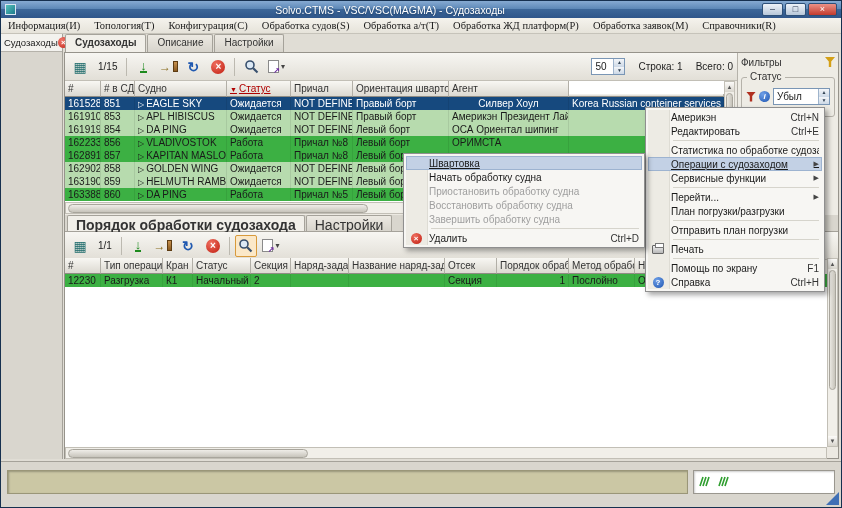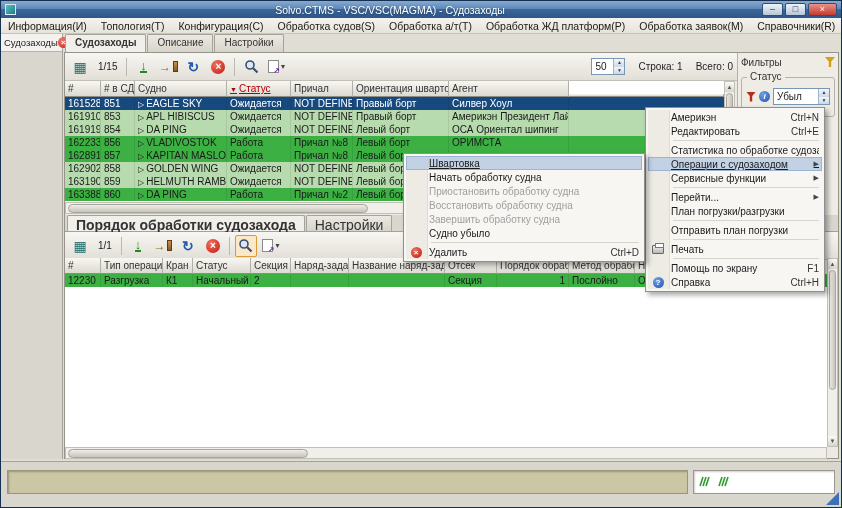--- a/index.html
+++ b/index.html
@@ -146,21 +146,21 @@
 
   <div class="titlebar">
     <span class="title-icon"></span>
     <span class="title-text">Solvo.CTMS - VSC/VSC(MAGMA) - Судозаходы</span>
     <span class="winbtn">–</span>
     <span class="winbtn">□</span>
     <span class="winbtn close">×</span>
   </div>
 
   <div class="menubar">
-    <div class="menu-items" style="display:flex;">
+    <div class="menu-items" style="display:flex;font-family:Liberation Serif, serif;">
         <div class="menubar-item">Информация(И)</div>
         <div class="menubar-item">Топология(Т)</div>
         <div class="menubar-item">Конфигурация(С)</div>
         <div class="menubar-item">Обработка судов(S)</div>
         <div class="menubar-item">Обработка а/т(Т)</div>
         <div class="menubar-item">Обработка ЖД платформ(Р)</div>
         <div class="menubar-item">Обработка заявок(М)</div>
         <div class="menubar-item">Справочники(R)</div>
       </div>
 
@@ -236,21 +236,22 @@
           <div class="tcell hcell" style="width: 120px;"><span>Агент</span></div>
           <div class="tcell hcell" style="width: 155px; margin-top: 13px;"><span>Линия</span></div>
         </div>
         <div class="trow selected">
           <div class="tcell" style="width: 36px;"><span>161528</span></div>
           <div class="tcell" style="width: 34px;"><span>851</span></div>
           <div class="tcell" style="width: 92px;"><span class="expand">▷</span><span>EAGLE SKY</span></div>
           <div class="tcell" style="width: 64px;"><span>Ожидается</span></div>
           <div class="tcell" style="width: 62px;"><span>NOT DEFINED</span></div>
           <div class="tcell" style="width: 96px;"><span>Правый борт</span></div>
-          <div class="tcell" style="width: 120px;"><span>Силвер Хоул</span></div>
+          <div class="tcell" style="width: 120px; text-align: center;"><span>Силвер Хоул</span></div>
+          <div class="tcell" style="width: 155px;"><span>Korea Russian conteiner services</span></div>
         </div>
         <div class="trow waiting">
           <div class="tcell" style="width: 36px;"><span>161910</span></div>
           <div class="tcell" style="width: 34px;"><span>853</span></div>
           <div class="tcell" style="width: 92px;"><span class="expand">▷</span><span>APL HIBISCUS</span></div>
           <div class="tcell" style="width: 64px;"><span>Ожидается</span></div>
           <div class="tcell" style="width: 62px;"><span>NOT DEFINED</span></div>
           <div class="tcell" style="width: 96px;"><span>Правый борт</span></div>
           <div class="tcell" style="width: 120px;"><span>Америкэн Президент Лайн</span></div>
           <div class="tcell" style="width: 155px;"><span></span></div>
@@ -303,21 +304,21 @@
           <div class="tcell" style="width: 62px;"><span>NOT DEFINED</span></div>
           <div class="tcell" style="width: 96px;"><span>Левый борт</span></div>
           <div class="tcell" style="width: 120px;"><span></span></div>
           <div class="tcell" style="width: 155px;"><span></span></div>
         </div>
         <div class="trow working">
           <div class="tcell" style="width: 36px;"><span>163388</span></div>
           <div class="tcell" style="width: 34px;"><span>860</span></div>
           <div class="tcell" style="width: 92px;"><span class="expand">▷</span><span>DA PING</span></div>
           <div class="tcell" style="width: 64px;"><span>Работа</span></div>
-          <div class="tcell" style="width: 62px;"><span>Причал №2</span></div>
+          <div class="tcell" style="width: 62px;"><span>Причал №5</span></div>
           <div class="tcell" style="width: 96px;"><span>Левый борт</span></div>
           <div class="tcell" style="width: 120px;"><span></span></div>
           <div class="tcell" style="width: 155px;"><span></span></div>
         </div>
       </div>
     <div class="vscroll vs-top">
       <div class="arrow">▲</div>
       <div class="thumb"></div>
       <div class="arrow down">▼</div>
     </div>
@@ -522,24 +523,20 @@
         <span class="mlabel">Приостановить обработку судна</span>
       </div>
       <div class="mitem disabled">
         <span class="micon"></span>
         <span class="mlabel">Восстановить обработку судна</span>
       </div>
       <div class="mitem disabled">
         <span class="micon"></span>
         <span class="mlabel">Завершить обработку судна</span>
       </div>
-      <div class="mitem">
-        <span class="micon"></span>
-        <span class="mlabel">Судно убыло</span>
-      </div>
       <div class="msep"></div>
       <div class="mitem">
         <span class="micon">
           <span class="ic-delete">×</span>
         </span>
         <span class="mlabel">Удалить</span>
         <span class="mshortcut">Ctrl+D</span>
       </div>
     </div>
 

